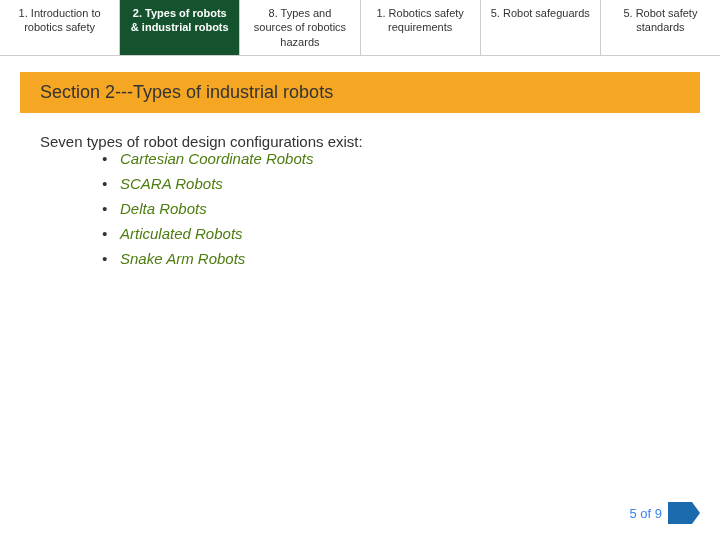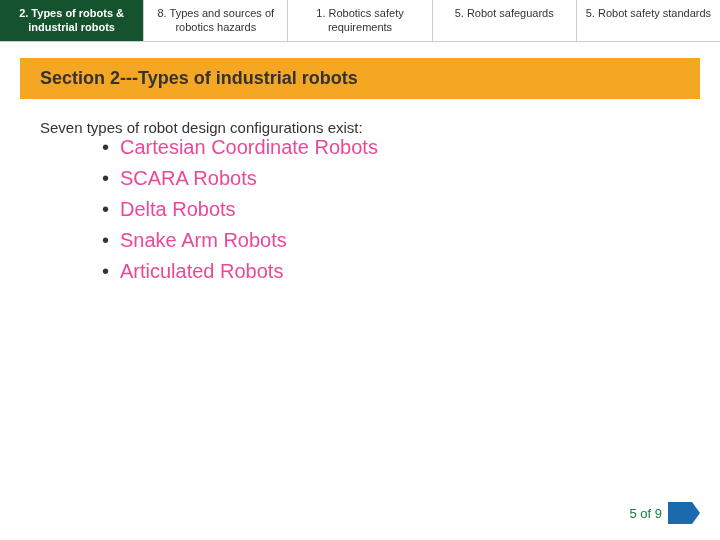--- a/index.html
+++ b/index.html
@@ -39,44 +39,45 @@
       color: #ffffff;
       font-weight: bold;
     }
 
     
     .section-header {
       background: #f5a623;
       padding: 10px 20px;
       margin: 16px 20px 0 20px;
       font-size: 18px;
-      font-weight: bold;
+      font-weight: normal;
       color: #333;
     }
 
     
     .content {
       padding: 20px 40px;
     }
 
     .intro-text {
       font-size: 15px;
       color: #333;
     }
 
     .bullet-list {
       list-style: none;
       padding-left: 80px;
     }
 
     .bullet-list li {
-      font-size: 20px;
-      color: #ec4899;
+      font-size: 15px;
+      color: #4d7c0f;
       margin-bottom: 8px;
       position: relative;
+      font-style: italic;
     }
 
     .bullet-list li::before {
       content: "•";
       position: absolute;
       left: -18px;
       color: #333;
     }
 
     
@@ -84,51 +85,52 @@
       position: absolute;
       bottom: 16px;
       right: 20px;
       display: flex;
       align-items: center;
       gap: 6px;
     }
 
     .page-num {
       font-size: 13px;
-      color: #15803d;
+      color: #3b82f6;
     }
 
     .nav-arrow {
       width: 32px;
       height: 22px;
       background: #1a6aad;
       clip-path: polygon(0 0, 75% 0, 100% 50%, 75% 100%, 0 100%);
       display: inline-block;
     }
   </style>
 </head>
 <body>
 
 <div class="nav-bar">
+  <div class="nav-item">1. Introduction to robotics safety</div>
   <div class="nav-item active">2. Types of robots &amp; industrial robots</div>
   <div class="nav-item">8. Types and sources of robotics hazards</div>
   <div class="nav-item">1. Robotics safety requirements</div>
   <div class="nav-item">5. Robot safeguards</div>
   <div class="nav-item">5. Robot safety standards</div>
 </div>
 
 <div class="section-header">Section 2---Types of industrial robots</div>
 
 <div class="content">
   <p class="intro-text">Seven types of robot design configurations exist:</p>
   <ul class="bullet-list">
     <li>Cartesian Coordinate Robots</li>
     <li>SCARA Robots</li>
     <li>Delta Robots</li>
+    <li>Articulated Robots</li>
     <li>Snake Arm Robots</li>
-    <li>Articulated Robots</li>
   </ul>
 </div>
 
 <div class="footer">
   <span class="page-num">5 of 9</span>
   <div class="nav-arrow"></div>
 </div>
 
 </body></html>

